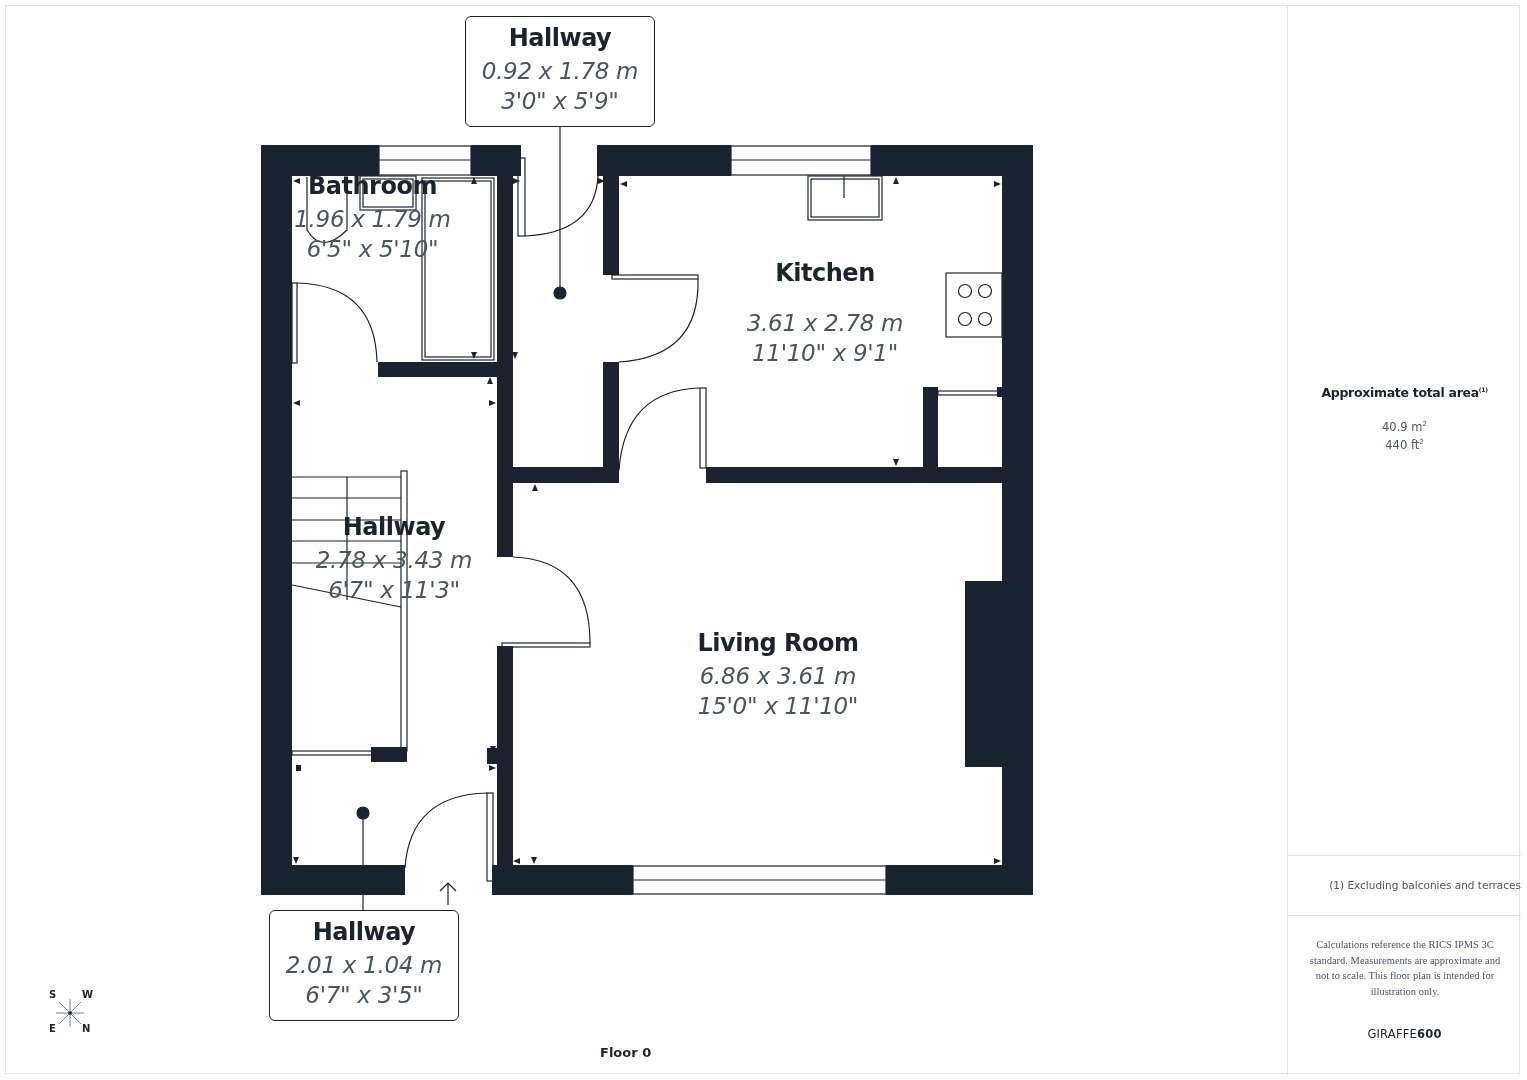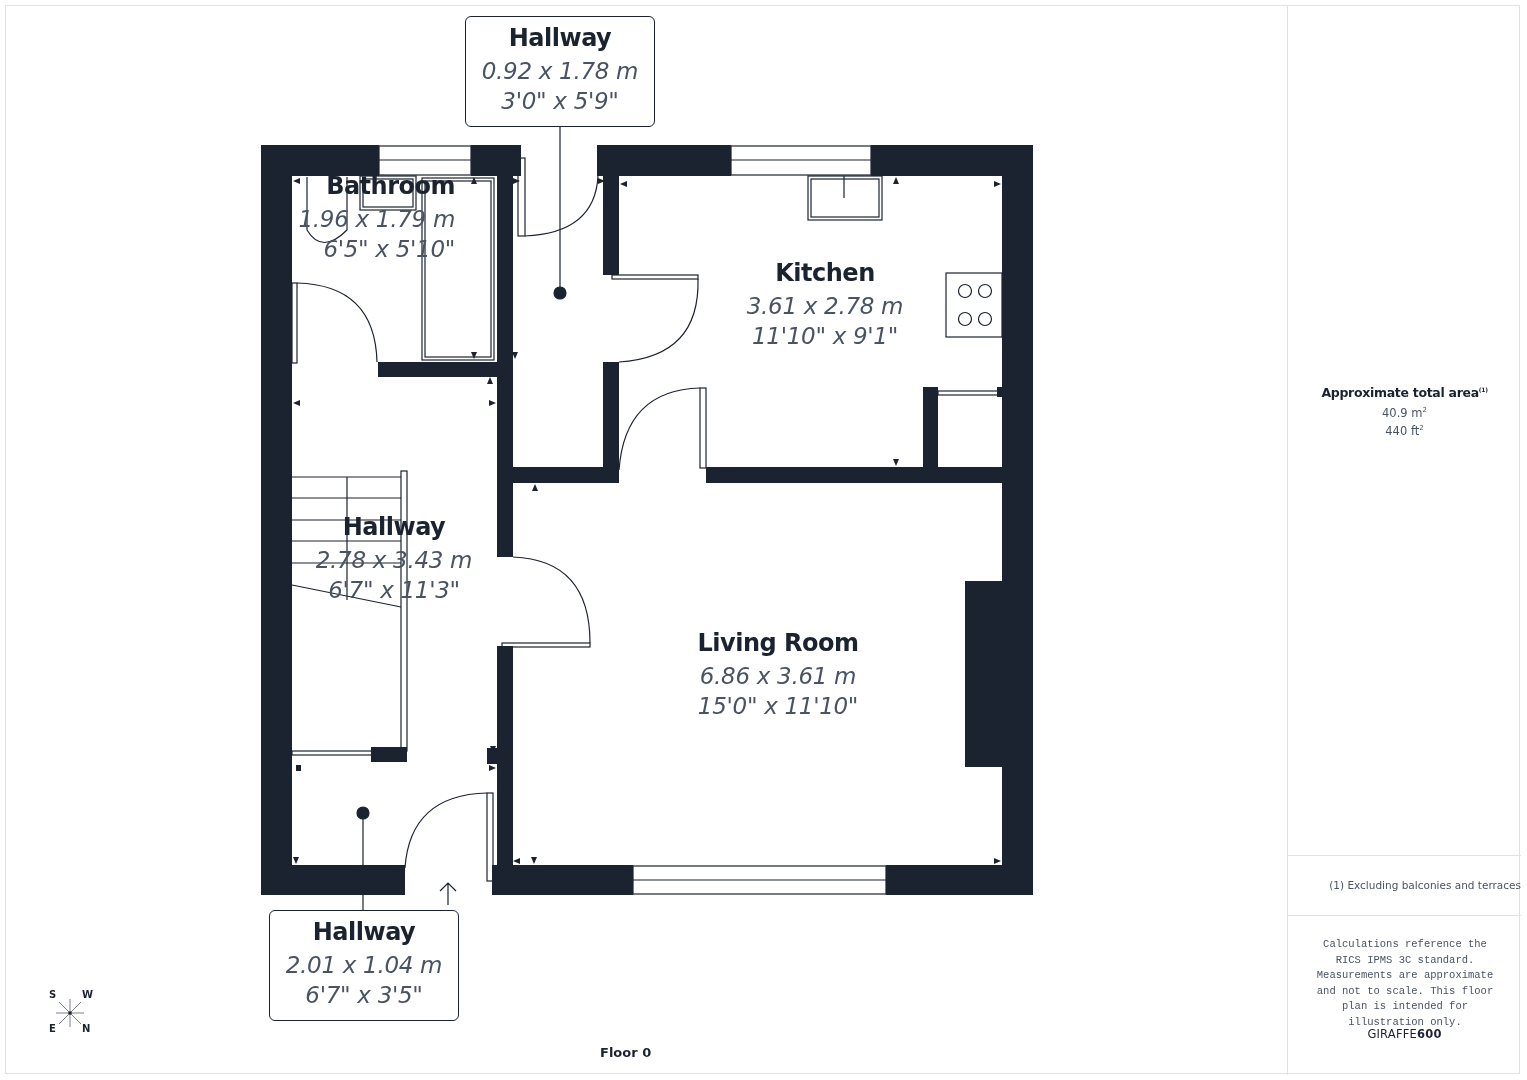--- a/index.html
+++ b/index.html
@@ -3,25 +3,25 @@
 <meta charset="utf-8">
 <style>
   html, body { margin: 0; padding: 0; background: #ffffff; }
   body { width: 1527px; height: 1080px; position: relative; overflow: hidden; font-family: "DejaVu Sans", sans-serif; }
   .frame { position: absolute; left: 5px; top: 5px; width: 1515px; height: 1069px; border: 1px solid #e2e2e2; box-sizing: border-box; }
   .plan { position: absolute; left: 0; top: 0; }
   .side { position: absolute; left: 1287px; top: 5px; width: 234px; height: 1070px; border-left: 1px solid #e2e2e2; box-sizing: border-box; }
   .side .area-block { position: absolute; top: 380px; left: 0; width: 100%; text-align: center; }
   .area-title { font-family: "DejaVu Sans", sans-serif; font-size: 12.5px; font-weight: bold; color: #1c2330; letter-spacing: -0.3px; }
   .area-title sup { font-size: 6px; }
-  .area-val { font-family: "DejaVu Sans", sans-serif; font-size: 11.5px; color: #4a5363; margin-top: 6px; }
+  .area-val { font-family: "DejaVu Sans", sans-serif; font-size: 11.5px; color: #4a5363; margin-top: 20px; }
   .area-val sup { font-size: 7px; }
   .side .divider { position: absolute; left: 0; width: 100%; height: 1px; background: #e2e2e2; }
   .footnote { position: absolute; top: 874px; left: 0; width: 100%; text-align: right; font-family: "DejaVu Sans", sans-serif; font-size: 10.5px; color: #4a5363; }
-  .disclaimer { position: absolute; top: 932px; left: 20px; width: 194px; text-align: center; font-family: Liberation Mono, monospace; font-size: 10.5px; line-height: 15.5px; color: #4a5363; }
+  .disclaimer { position: absolute; top: 932px; left: 20px; width: 194px; text-align: center; font-family: Liberation Serif, serif; font-size: 10.5px; line-height: 15.5px; color: #4a5363; }
   .brand { position: absolute; top: 1022px; left: 0; width: 100%; text-align: center; font-family: "DejaVu Sans", sans-serif; font-size: 11.5px; color: #1c2330; letter-spacing: 0.2px; }
   .brand b { font-weight: bold; }
   .floor-label { position: absolute; left: 600px; top: 1045px; width: 94px; text-align: left; font-family: "DejaVu Sans", sans-serif; font-size: 13px; font-weight: bold; color: #1c2330; }
   .room-label { position: absolute; text-align: center; white-space: nowrap; }
   .room-name { font-family: "DejaVu Sans", sans-serif; font-weight: bold; font-size: 24px; color: #1c2330; letter-spacing: -0.5px; line-height: 30px; }
   .room-dim { font-family: "DejaVu Sans", sans-serif; font-size: 23px; color: #4a5363; line-height: 30px; letter-spacing: -0.3px; font-style: italic; }
   .callout { position: absolute; background: #fff; border: 1.5px solid #1c2330; border-radius: 6px; box-sizing: border-box; text-align: center; padding-top: 6px; }
   .compass { position: absolute; left: 40px; top: 985px; width: 62px; height: 50px; }
   .compass span { position: absolute; font-family: "DejaVu Sans", sans-serif; font-weight: bold; font-size: 10px; color: #1c2330; }
 </style>
@@ -156,35 +156,35 @@
     <polygon points="296,864 293,857 299,857"></polygon>
     <polygon points="534,864 531,857 537,857"></polygon>
     <polygon points="513,861 520,858 520,864"></polygon>
     <polygon points="1001,861 994,858 994,864"></polygon>
     <polygon points="496,768 489,765 489,771"></polygon>
     <polygon points="493,753 490,746 496,746"></polygon>
     <rect x="296" y="765" width="5" height="6"></rect>
   </g>
 </svg>
 
-<div class="room-label" style="left:290px; top:171px; width:165px;text-align:right;">
+<div class="room-label" style="left:290px; top:171px; width:165px;">
   <div class="room-name">Bathroom</div>
   <div class="room-dim" style="margin-top:3px">1.96 x 1.79 m</div>
   <div class="room-dim">6'5" x 5'10"</div>
 </div>
 
 <div class="callout" style="left:465px; top:16px; width:190px; height:111px;">
   <div class="room-name">Hallway</div>
   <div class="room-dim" style="margin-top:3px">0.92 x 1.78 m</div>
   <div class="room-dim">3'0" x 5'9"</div>
 </div>
 
 <div class="room-label" style="left:735px; top:258px; width:180px;">
   <div class="room-name">Kitchen</div>
-  <div class="room-dim" style="margin-top:3px">3.61 x 2.78 m</div>
+  <div class="room-dim" style="margin-top:20px">3.61 x 2.78 m</div>
   <div class="room-dim">11'10" x 9'1"</div>
 </div>
 
 <div class="room-label" style="left:304px; top:512px; width:180px;">
   <div class="room-name">Hallway</div>
   <div class="room-dim" style="margin-top:3px">2.78 x 3.43 m</div>
   <div class="room-dim">6'7" x 11'3"</div>
 </div>
 
 <div class="room-label" style="left:678px; top:628px; width:200px;">

